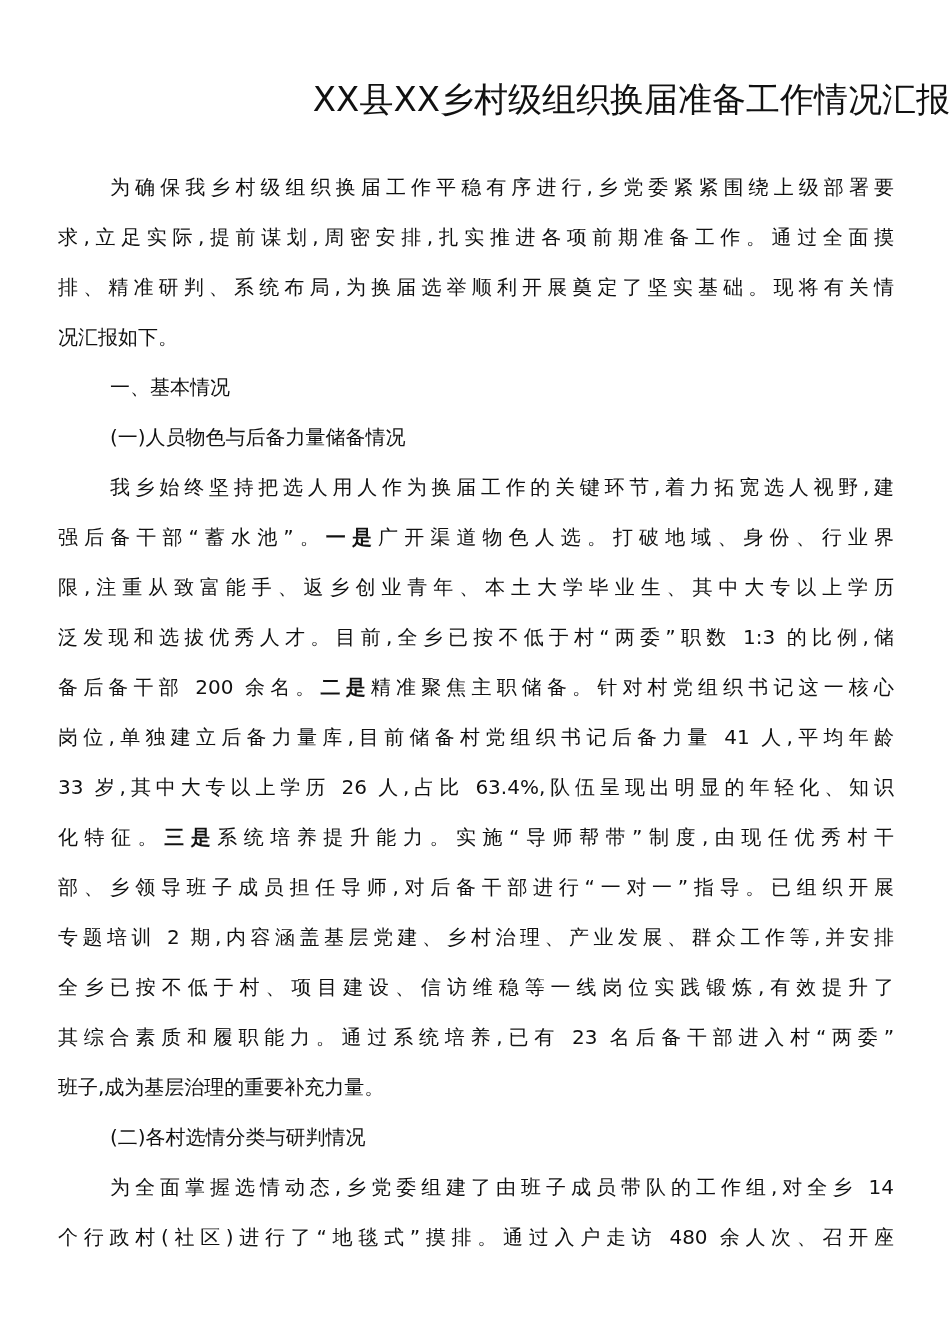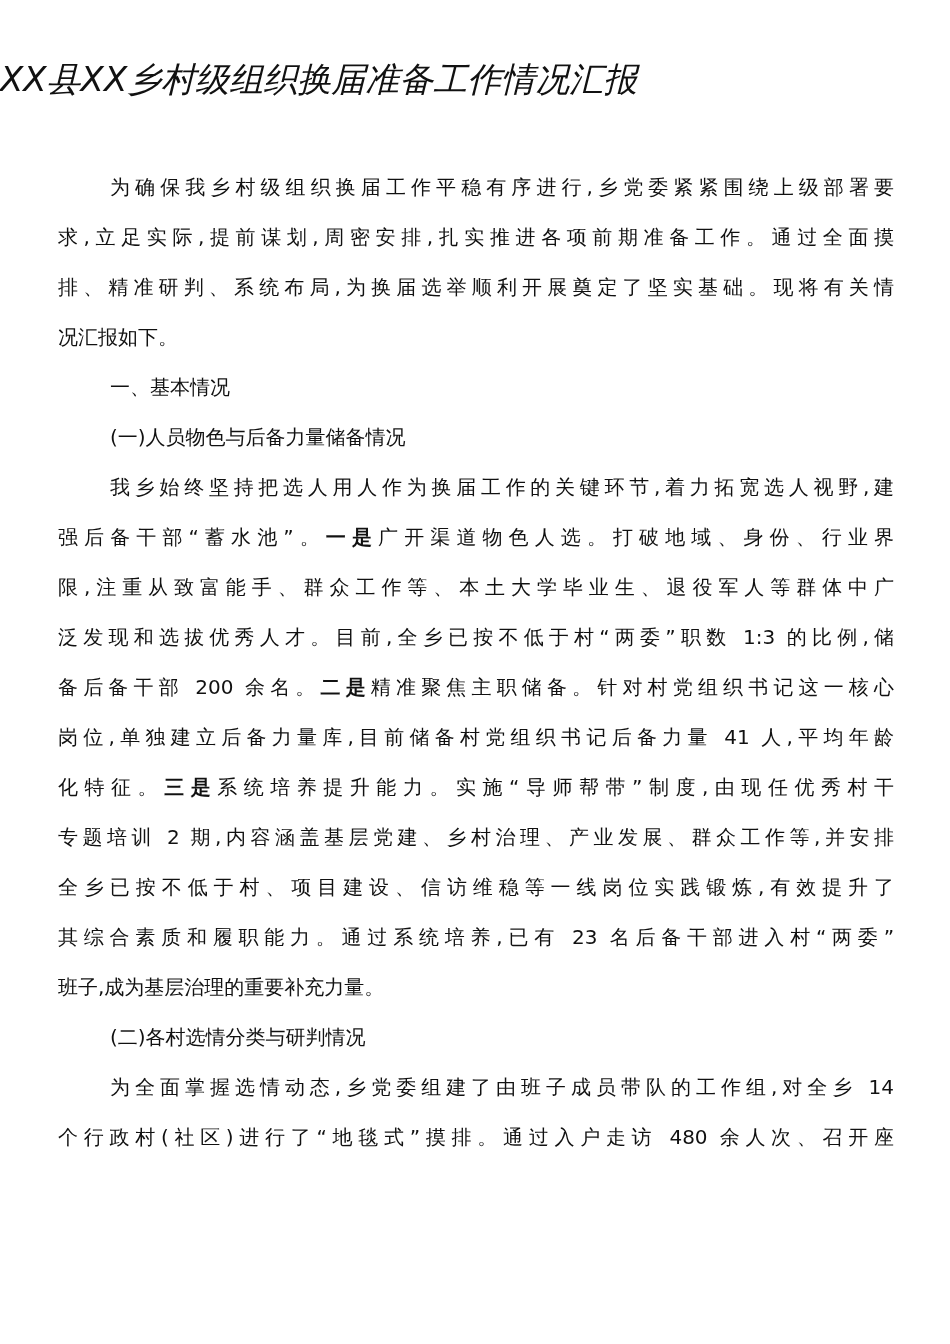--- a/index.html
+++ b/index.html
@@ -1,20 +1,20 @@
 <!DOCTYPE html>
 <html><head>
 <meta charset="utf-8">
 <style>
   html, body { margin: 0; padding: 0; background: #ffffff; }
   body { width: 950px; height: 1344px; overflow: hidden; position: relative;
          font-family: "DejaVu Sans", "Liberation Sans", sans-serif; color: #111; }
   .page { position: absolute; left: 0; top: 0; width: 950px; height: 1344px; }
-  .title { position: absolute; top: 52px; left: 0; width: 950px; text-align: left;
-           font-size: 34px; letter-spacing: 0px; line-height: 54px; font-style: italic; }
+  .title { position: absolute; top: 72px; left: 0; width: 950px; text-align: right;
+           font-size: 34px; letter-spacing: 0px; line-height: 54px; }
   .body { position: absolute; left: 58px; top: 162px; width: 836px; }
   .line { height: 50px; line-height: 50px; font-size: 20px; white-space: nowrap;
           text-align: justify; text-align-last: justify; letter-spacing: 0px; }
   .line.last { text-align-last: left; }
   .line.indent { padding-left: 52px; }
   b { font-weight: bold; font-family: Liberation Serif, serif; }
 </style>
 </head>
 <body>
 
@@ -22,25 +22,27 @@
   <div class="title">XX县XX乡村级组织换届准备工作情况汇报</div>
   <div class="body" id="doc-body">
       <div class="line indent">为确保我乡村级组织换届工作平稳有序进行,乡党委紧紧围绕上级部署要</div>
       <div class="line">求,立足实际,提前谋划,周密安排,扎实推进各项前期准备工作。通过全面摸</div>
       <div class="line">排、精准研判、系统布局,为换届选举顺利开展奠定了坚实基础。现将有关情</div>
       <div class="line last">况汇报如下。</div>
       <div class="line indent last">一、基本情况</div>
       <div class="line indent last">(一)人员物色与后备力量储备情况</div>
       <div class="line indent">我乡始终坚持把选人用人作为换届工作的关键环节,着力拓宽选人视野,建</div>
       <div class="line"><span>强后备干部“蓄水池”。</span><b>一是</b><span>广开渠道物色人选。打破地域、身份、行业界</span></div>
-      <div class="line">限,注重从致富能手、群众工作等、本土大学毕业生、退役军人等群体中广</div>
+      <div class="line">限,注重从致富能手、返乡创业青年、本土大学毕业生、其中大专以上学历</div>
       <div class="line">泛发现和选拔优秀人才。目前,全乡已按不低于村“两委”职数 1:3 的比例,储</div>
       <div class="line"><span>备后备干部 200 余名。</span><b>二是</b><span>精准聚焦主职储备。针对村党组织书记这一核心</span></div>
       <div class="line">岗位,单独建立后备力量库,目前储备村党组织书记后备力量 41 人,平均年龄</div>
+      <div class="line">33 岁,其中大专以上学历 26 人,占比 63.4%,队伍呈现出明显的年轻化、知识</div>
       <div class="line"><span>化特征。</span><b>三是</b><span>系统培养提升能力。实施“导师帮带”制度,由现任优秀村干</span></div>
+      <div class="line">部、乡领导班子成员担任导师,对后备干部进行“一对一”指导。已组织开展</div>
       <div class="line">专题培训 2 期,内容涵盖基层党建、乡村治理、产业发展、群众工作等,并安排</div>
       <div class="line">全乡已按不低于村、项目建设、信访维稳等一线岗位实践锻炼,有效提升了</div>
       <div class="line">其综合素质和履职能力。通过系统培养,已有 23 名后备干部进入村“两委”</div>
       <div class="line last">班子,成为基层治理的重要补充力量。</div>
       <div class="line indent last">(二)各村选情分类与研判情况</div>
       <div class="line indent">为全面掌握选情动态,乡党委组建了由班子成员带队的工作组,对全乡 14</div>
       <div class="line">个行政村(社区)进行了“地毯式”摸排。通过入户走访 480 余人次、召开座</div>
     </div>
 </div>
 

